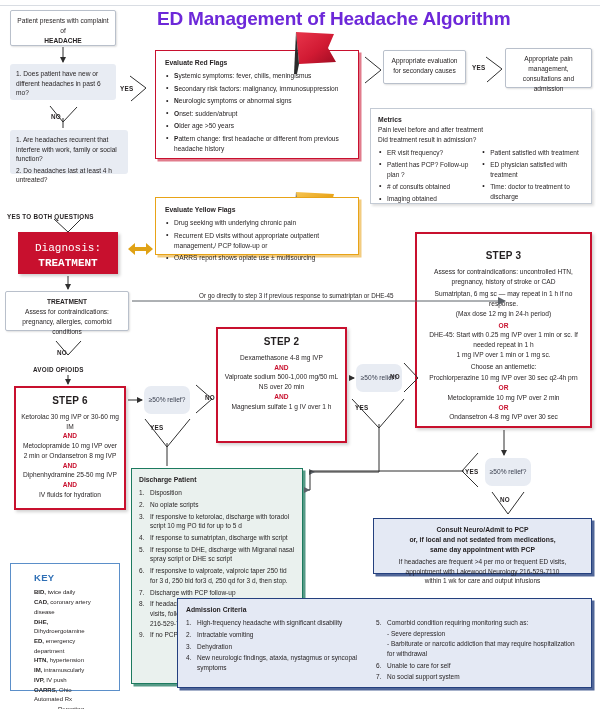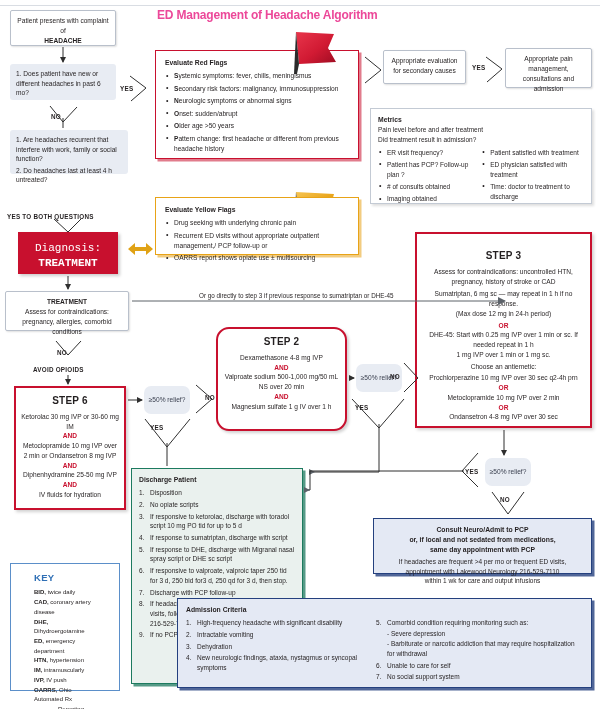--- a/index.html
+++ b/index.html
@@ -9,21 +9,21 @@
     font-family:"Liberation Sans", sans-serif;
     position:relative;
     overflow:hidden;
     color:#231f20;
   }
   .canvas{position:relative;width:600px;height:709px;}
   .abs{position:absolute;box-sizing:border-box;}
 
   
   .title{
-    font-size:12px;font-weight:bold;color:#ec4899;
+    font-size:19px;font-weight:bold;color:#6d28d9;
     letter-spacing:-0.2px;white-space:nowrap;
   }
   .title-rule{background:#d9dde3;height:1px;}
 
   
   .gray-box{
     background:#e8ecf3;border-radius:3px;
     font-size:6.6px;line-height:1.45;
     padding:5px 6px;color:#231f20;
   }
@@ -241,21 +241,21 @@
       <ul class="bul">
         <li><span>Patient satisfied with treatment</span></li>
         <li><span>ED physician satisfied with treatment</span></li>
         <li><span>Time: doctor to treatment to discharge</span></li>
       </ul>
     </div>
   </div>
 
   <div class="abs" style="left:199px;top:292px;font-size:6.3px;color:#231f20;white-space:nowrap;">Or go directly to step 3 if previous response to sumatriptan or DHE-45</div>
 
-  <div class="abs step-box" style="left:216px;top:327px;width:131px;height:104px;border-radius:13px;">
+  <div class="abs step-box" style="left:216px;top:327px;width:131px;height:116px;">
     <div class="step-title">STEP 2</div>
     <div>Dexamethasone 4-8 mg IVP</div>
     <div class="and">AND</div>
     <div>Valproate sodium 500-1,000 mg/50 mL NS over 20 min</div>
     <div class="and">AND</div>
     <div>Magnesium sulfate 1 g IV over 1 h</div>
   </div>
 
   <div class="abs step-box" style="left:415px;top:232px;width:177px;height:196px;padding-top:15px;">
     <div class="step-title">STEP 3</div>

